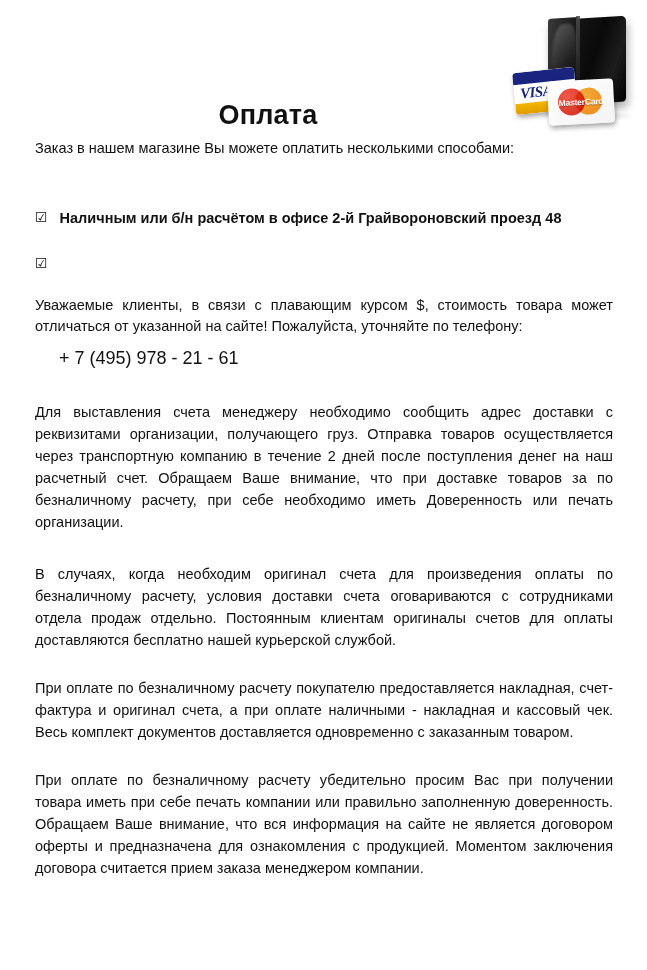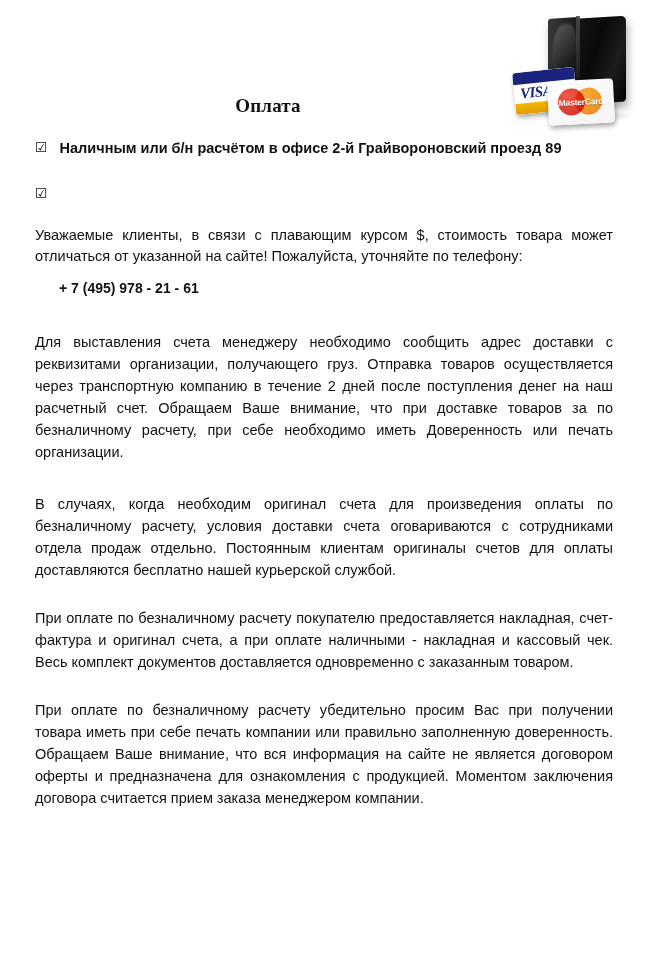--- a/index.html
+++ b/index.html
@@ -153,24 +153,23 @@
     white-space: nowrap;
   }
 
   
   .title {
     position: absolute;
     top: 82px;
     left: 0;
     width: 536px;
     text-align: center;
-    font-size: 19px;
+    font-size: 27px;
     font-weight: 700;
     letter-spacing: 0.2px;
-    font-family: Liberation Serif, serif;
   }
 
   .content {
     position: absolute;
     left: 35px;
     top: 138px;
     width: 578px;
   }
 
   .lead {
@@ -202,22 +201,22 @@
   .method.secondary { font-weight: 400; }
 
   .notice {
     font-size: 14.5px;
     line-height: 21px;
     margin: 0 0 12px 0;
     text-align: justify;
   }
 
   .phone {
-    font-size: 14px;
-    font-weight: 700;
+    font-size: 18px;
+    font-weight: 400;
     margin: 0 0 34px 24px;
     line-height: 18px;
   }
 
   .para {
     font-size: 14.5px;
     line-height: 22px;
     margin: 0 0 26px 0;
     text-align: justify;
   }
@@ -248,24 +247,25 @@
       <div class="mc-circle mc-red"></div>
       <div class="mc-circle mc-yel"></div>
       <div class="mc-word">MasterCard</div>
     </div>
   </div>
 
   <h1 class="title">Оплата</h1>
 
   <div class="content">
 
+    <p class="lead">Заказ в нашем магазине Вы можете оплатить несколькими способами:</p>
 
     <div class="method primary">
       <span class="checkbox-glyph">☑</span>
-      <span>Наличным или б/н расчётом в офисе 2-й Грайвороновский проезд 89</span>
+      <span>Наличным или б/н расчётом в офисе 2-й Грайвороновский проезд 48</span>
     </div>
 
     <div class="method secondary">
       <span class="checkbox-glyph">☑</span>
     </div>
 
     <p class="notice">Уважаемые клиенты, в связи с плавающим курсом $, стоимость товара может отличаться от указанной на сайте! Пожалуйста, уточняйте по телефону:</p>
     <p class="phone">+ 7 (495) 978 - 21 - 61</p>
 
     <p class="para gap-lg">

